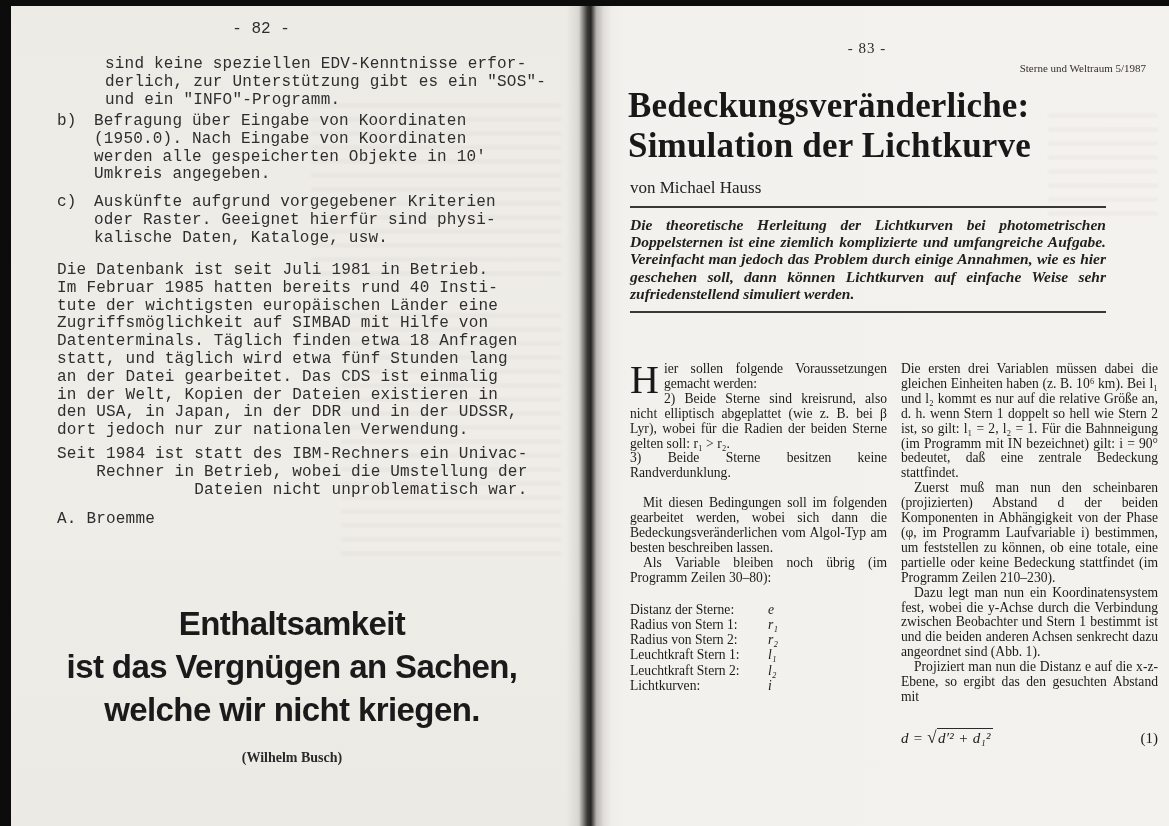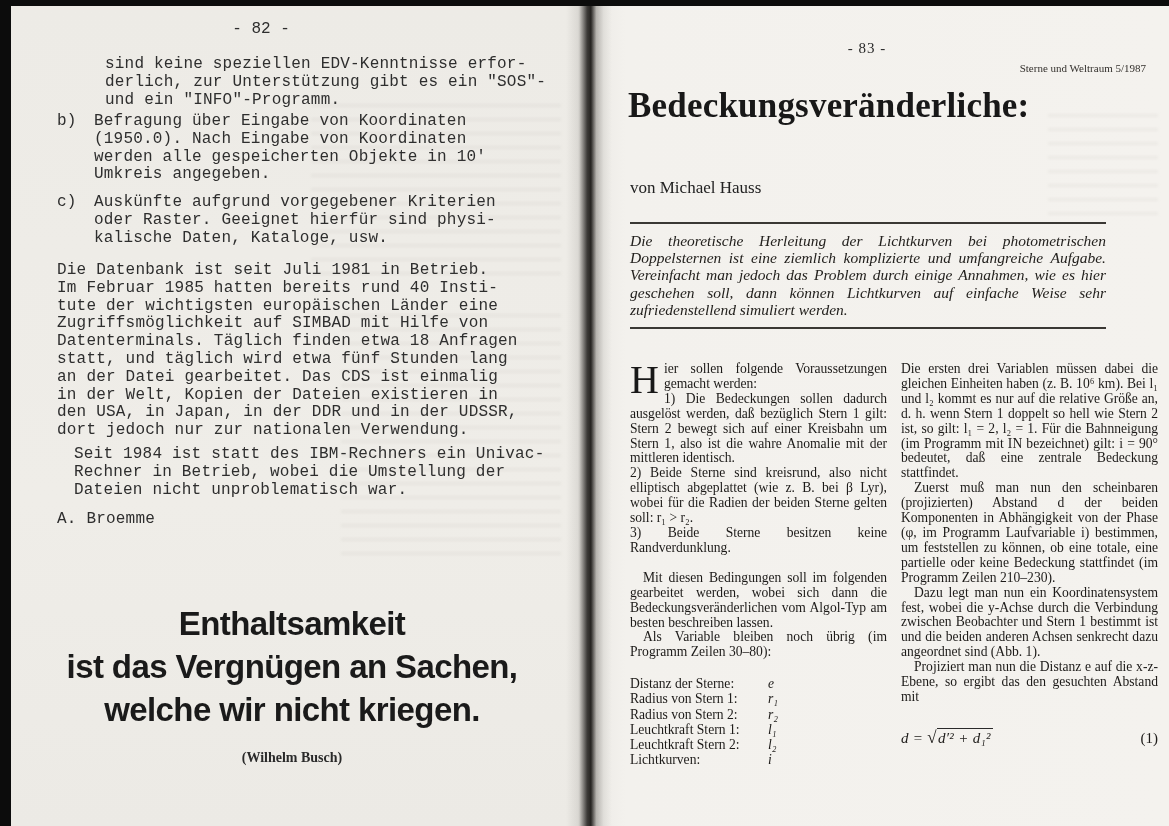--- a/index.html
+++ b/index.html
@@ -30,22 +30,22 @@
       letter-spacing:-0.6px;white-space:pre;}
   .quote-attr{font-family:"Liberation Serif", serif;font-weight:bold;font-size:14px;margin-top:19px;color:#2a2a2a;}
 
   
   .pagenum-right{position:absolute;top:34px;left:52px;width:474px;text-align:center;white-space:pre;
       font-size:15px;letter-spacing:1px;color:#2a2a2a;}
   .journal-header{position:absolute;top:56px;left:52px;width:516px;text-align:right;font-size:11px;color:#33302c;}
   .article-title{position:absolute;top:80px;left:50px;width:520px;font-weight:bold;font-size:35px;line-height:40px;
       letter-spacing:0.2px;color:#181818;}
   .byline{position:absolute;top:172px;left:52px;font-size:17px;color:#222;}
-  .abstract-block{position:absolute;top:216px;left:52px;width:476px;border-top:2px solid #3a3834;border-bottom:2px solid #3a3834;
-      padding:8px 0 9px 0;}
+  .abstract-block{position:absolute;top:200px;left:52px;width:476px;border-top:2px solid #3a3834;border-bottom:2px solid #3a3834;
+      padding:8px 0 9px 0;font-weight:bold;}
   .abstract-text{font-style:italic;font-size:15.5px;line-height:17.2px;text-align:justify;color:#23211e;}
   .columns{position:absolute;top:356px;left:52px;width:528px;display:flex;gap:14px;}
   .col{width:257px;font-size:13.6px;line-height:14.9px;text-align:justify;color:#1c1a18;}
   .col p{margin:0;}
   .col p.indent{text-indent:13px;}
   .col p.gap-top{margin-top:15px;}
   .dropcap{float:left;font-size:40px;line-height:29px;padding:3px 5px 0 0;color:#181818;}
   .vars{margin-top:16px;}
   .var-row{display:flex;line-height:15.2px;text-align:left;}
   .var-label{width:138px;}
@@ -83,21 +83,21 @@
 Im Februar 1985 hatten bereits rund 40 Insti-
 tute der wichtigsten europäischen Länder eine
 Zugriffsmöglichkeit auf SIMBAD mit Hilfe von
 Datenterminals. Täglich finden etwa 18 Anfragen
 statt, und täglich wird etwa fünf Stunden lang
 an der Datei gearbeitet. Das CDS ist einmalig
 in der Welt, Kopien der Dateien existieren in
 den USA, in Japan, in der DDR und in der UDSSR,
 dort jedoch nur zur nationalen Verwendung.</div>
 
-    <div class="tw" style="top:440px;left:63px;">Seit 1984 ist statt des IBM-Rechners ein Univac-
+    <div class="tw" style="top:440px;left:46px;text-align:right;">Seit 1984 ist statt des IBM-Rechners ein Univac-
 Rechner in Betrieb, wobei die Umstellung der
 Dateien nicht unproblematisch war.</div>
 
     <div class="tw" style="top:505px;left:46px;">A. Broemme</div>
 
     <div class="quote">
       <div class="quote-line">Enthaltsamkeit</div>
       <div class="quote-line">ist das Vergnügen an Sachen,</div>
       <div class="quote-line">welche wir nicht kriegen.</div>
       <div class="quote-attr">(Wilhelm Busch)</div>
@@ -106,32 +106,32 @@
     <div class="ghost" style="top:90px;left:300px;width:250px;height:190px;"></div>
     <div class="ghost" style="top:300px;left:330px;width:220px;height:260px;"></div>
   </div>
 
   <div class="page page-right">
     <div class="pagenum-right">- 83 -</div>
     <div class="journal-header">Sterne und Weltraum 5/1987</div>
 
     <div class="article-title">
       <div>Bedeckungsveränderliche:</div>
+      <div>Simulation der Lichtkurve</div>
     </div>
 
     <div class="byline">von Michael Hauss</div>
 
     <div class="abstract-block">
       <div class="abstract-text">Die theoretische Herleitung der Lichtkurven bei photometrischen Doppelsternen ist eine ziemlich komplizierte und umfangreiche Aufgabe. Vereinfacht man jedoch das Problem durch einige Annahmen, wie es hier geschehen soll, dann können Lichtkurven auf einfache Weise sehr zufriedenstellend simuliert werden.</div>
     </div>
 
     <div class="columns">
       <div class="col">
         <p><span class="dropcap">H</span><span>ier sollen folgende Voraussetzungen gemacht werden:</span></p>
-        <p>1) Die Bedeckungen sollen dadurch ausgelöst werden, daß bezüglich Stern 1 gilt: Stern 2 bewegt sich auf einer Kreisbahn um Stern 1, also ist die wahre Anomalie mit der mittleren identisch.</p>
         <p>2) Beide Sterne sind kreisrund, also nicht elliptisch abgeplattet (wie z. B. bei β Lyr), wobei für die Radien der beiden Sterne gelten soll: r₁ &gt; r₂.</p>
         <p>3) Beide Sterne besitzen keine Randverdunklung.</p>
         <p class="indent gap-top">Mit diesen Bedingungen soll im folgenden gearbeitet werden, wobei sich dann die Bedeckungsveränderlichen vom Algol-Typ am besten beschreiben lassen.</p>
         <p class="indent">Als Variable bleiben noch übrig (im Programm Zeilen 30–80):</p>
         <div class="vars">
           <div class="var-row">
               <span class="var-label">Distanz der Sterne:</span>
               <span class="var-symbol">e</span>
             </div>
           <div class="var-row">

